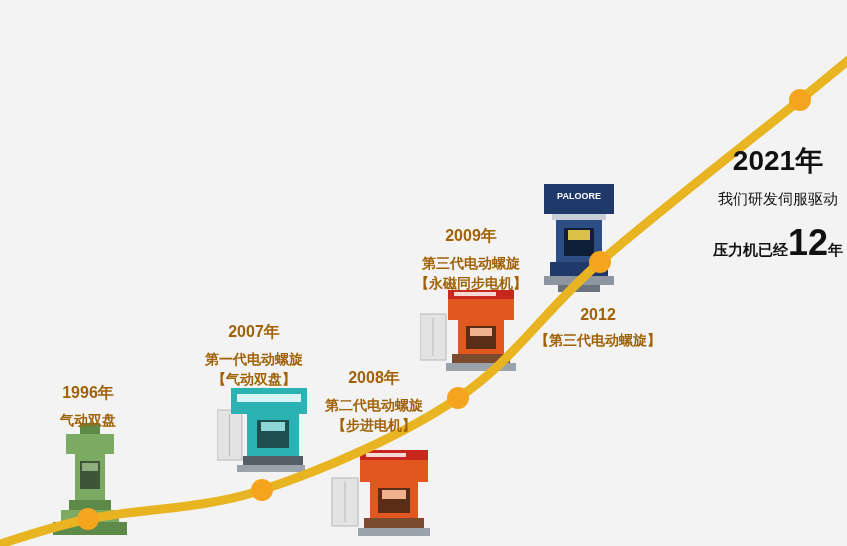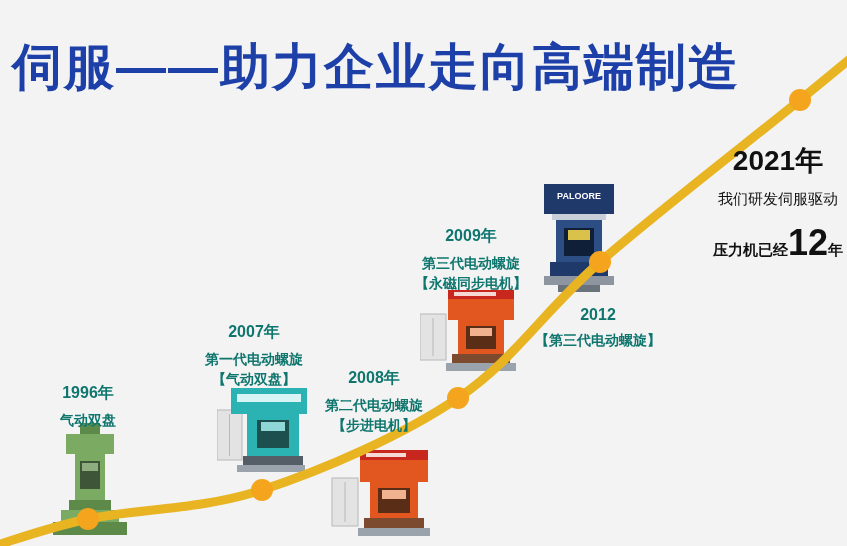--- a/index.html
+++ b/index.html
@@ -16,21 +16,21 @@
   }
   .curve-svg { position:absolute; left:0; top:0; z-index:3; }
   .machine { position:absolute; z-index:2; }
   .m1996 { left:49px;  top:423px; }
   .m2007 { left:217px; top:388px; }
   .m2008 { left:330px; top:450px; }
   .m2009 { left:420px; top:290px; }
   .m2012 { left:534px; top:184px; }
   .label {
     position:absolute; transform:translateX(-50%); z-index:4;
-    text-align:center; color:#0f766e; white-space:nowrap;
+    text-align:center; color:#a16207; white-space:nowrap;
   }
   .l1996 { left:88px;  top:383px; }
   .l2007 { left:254px; top:322px; }
   .l2008 { left:374px; top:368px; }
   .l2009 { left:471px; top:226px; }
   .l2012 { left:598px; top:306px; }
   .label .year { font-size:16px; font-weight:bold; margin-bottom:6px; }
   .label .name, .label .spec { font-size:14px; font-weight:bold; line-height:20px; }
   .endpoint {
     position:absolute; left:778px; top:142px; transform:translateX(-50%);
@@ -40,21 +40,20 @@
   .endpoint .ep-line1 { font-size:15px; font-weight:normal; margin-bottom:13px; }
   .endpoint .ep-line2 { font-size:15px; font-weight:bold; }
   .endpoint .ep-line2 .big { font-size:36px; font-weight:bold; }
   svg text { font-family:"Liberation Sans","DejaVu Sans",sans-serif; }
 </style>
 </head>
 <body>
 
 <div class="canvas">
 
-  <h1 class="title">伺服——助力企业走向高端制造</h1>
 
   <div class="machine m1996">
     <svg width="82" height="114" viewBox="0 0 82 114">
       <rect x="31" y="0" width="20" height="12" fill="#5E8A49"></rect>
       <rect x="17" y="11" width="48" height="20" fill="#7BAB63"></rect>
       <rect x="26" y="31" width="30" height="46" fill="#7BAB63"></rect>
       <rect x="31" y="38" width="20" height="28" fill="#3F5538"></rect>
       <rect x="33" y="40" width="16" height="8" fill="#8FAE7F"></rect>
       <rect x="20" y="77" width="42" height="10" fill="#5E8A49"></rect>
       <rect x="12" y="87" width="58" height="12" fill="#7BAB63"></rect>

